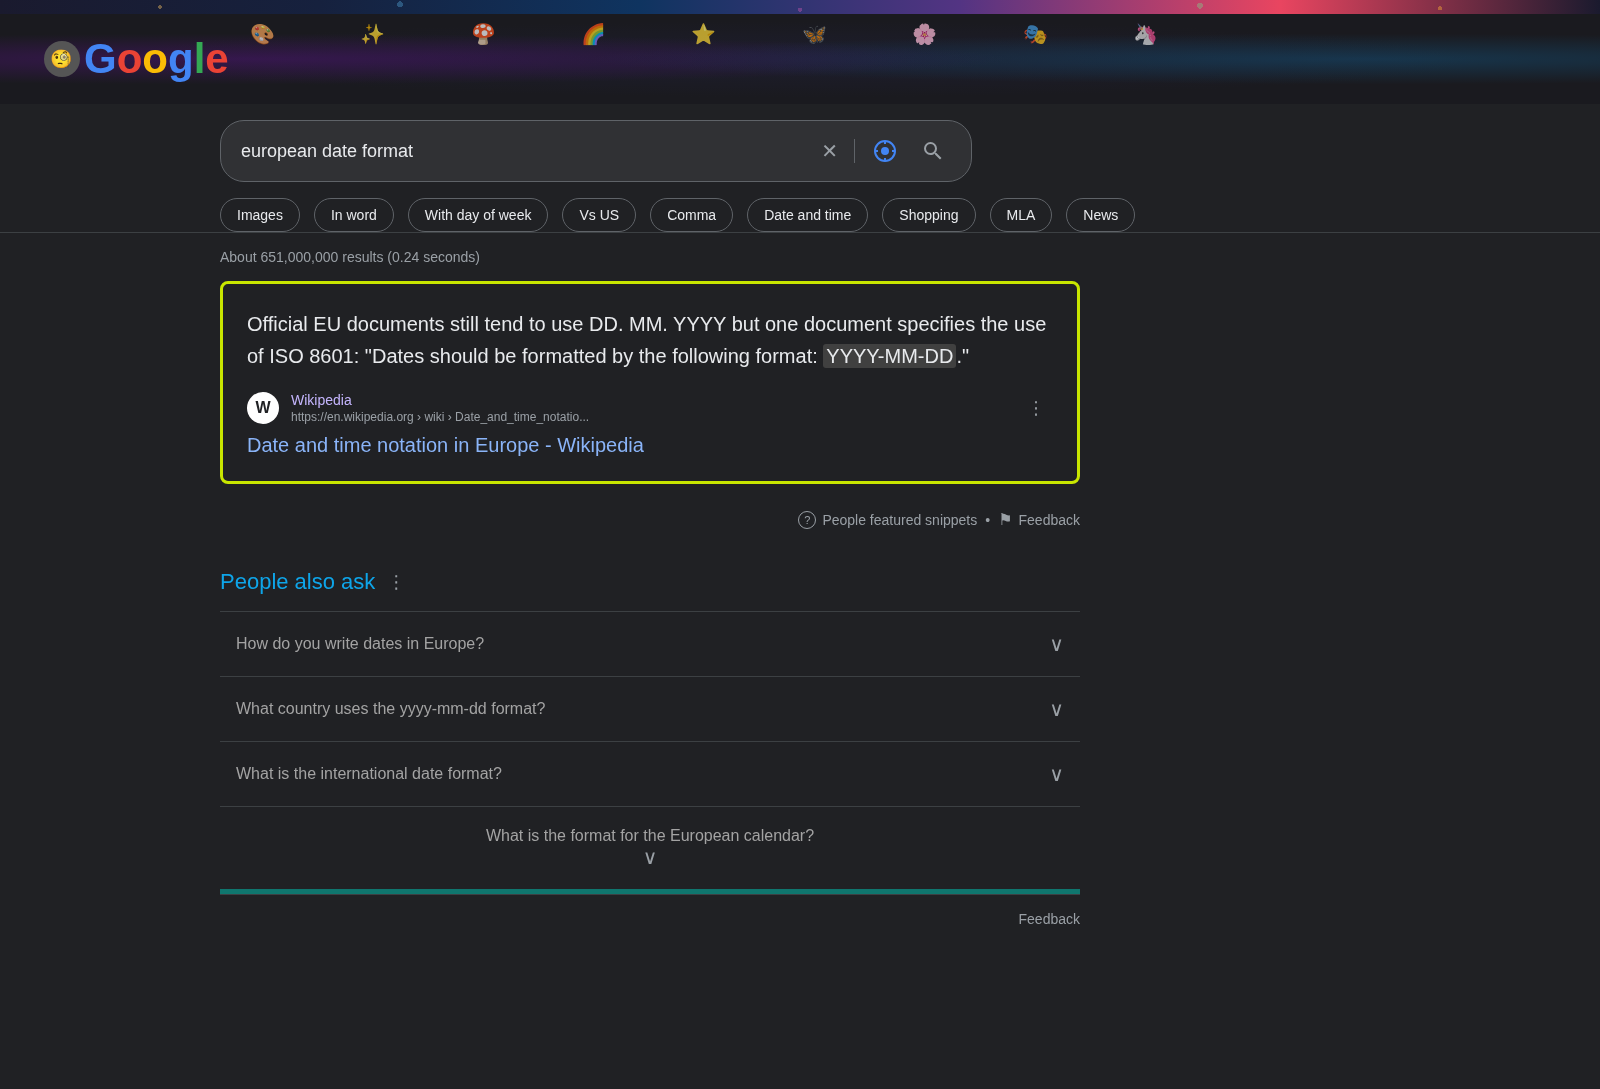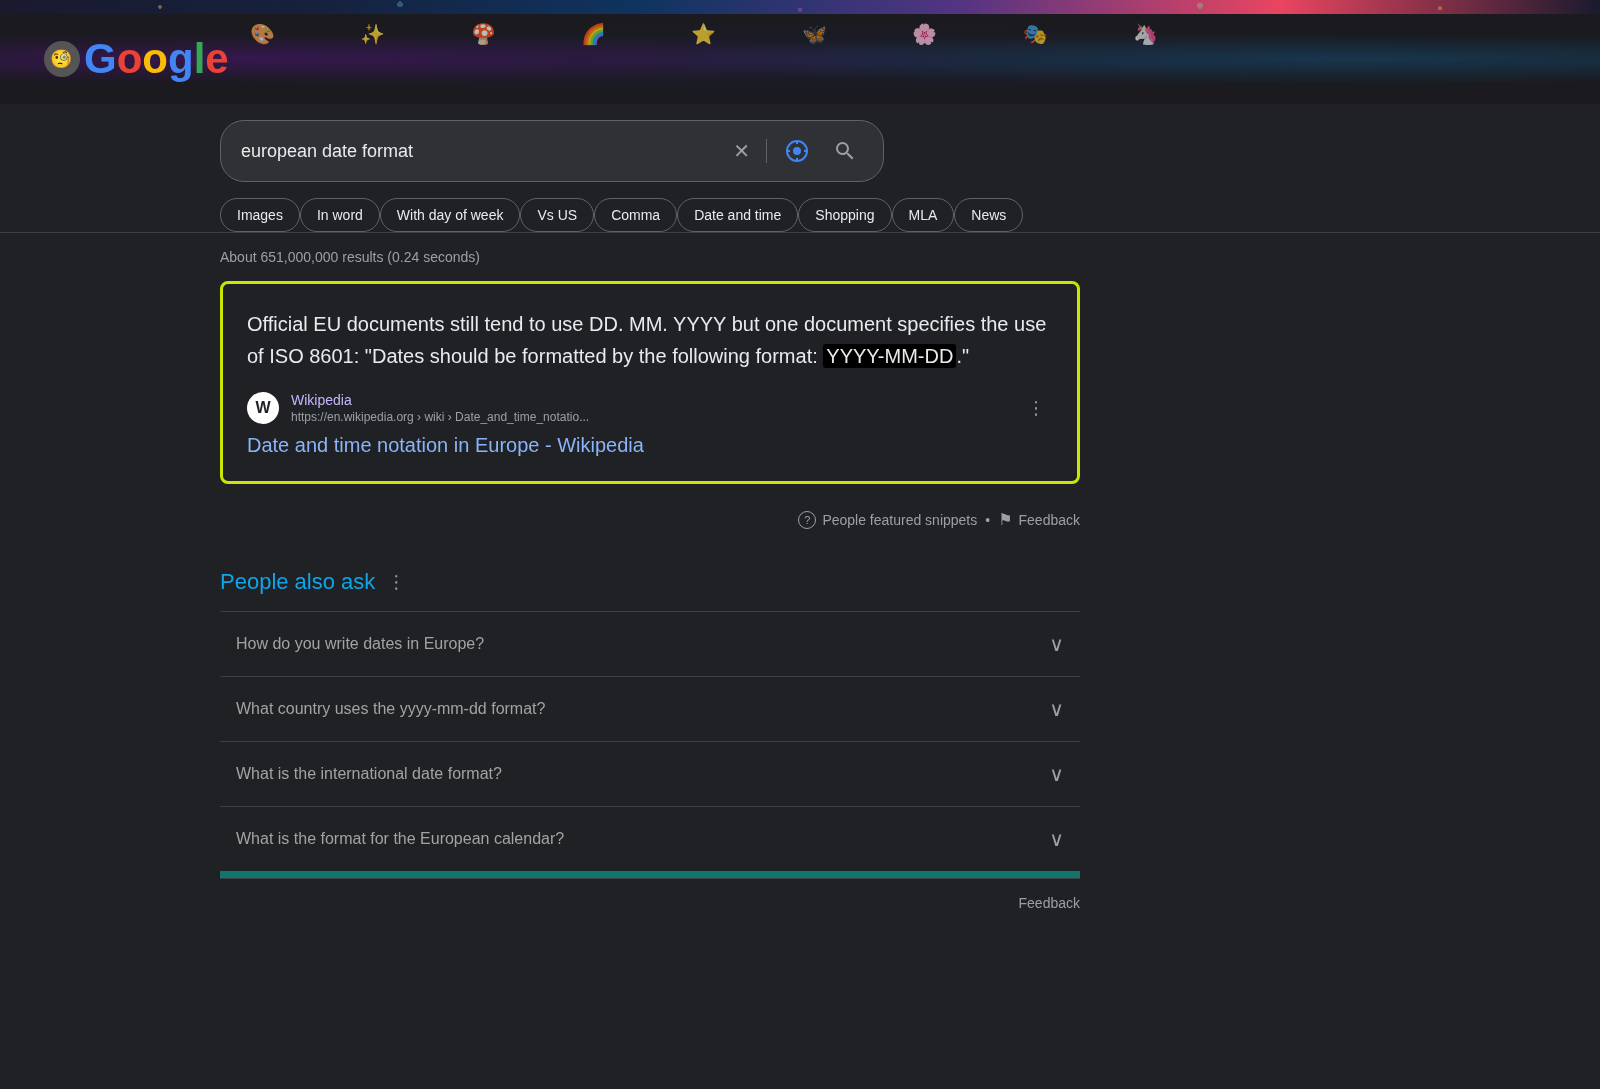--- a/index.html
+++ b/index.html
@@ -124,21 +124,21 @@
       gap: 12px;
     }
 
     .search-bar {
       display: flex;
       align-items: center;
       background: #303134;
       border: 1px solid #5f6368;
       border-radius: 24px;
       padding: 12px 20px;
-      width: 664px;
+      width: 752px;
       gap: 12px;
     }
 
     .search-input-text {
       flex: 1;
       font-size: 18px;
       color: #e8eaed;
     }
 
     .search-clear-btn {
@@ -168,21 +168,21 @@
       align-items: center;
       justify-content: center;
       width: 36px;
       height: 36px;
       cursor: pointer;
     }
 
     
     .filter-row {
       display: flex;
-      gap: 0;
+      gap: 14px;
       padding: 0 20px 0 220px;
       overflow-x: auto;
       padding-bottom: 0;
     }
 
     .filter-pill {
       display: flex;
       align-items: center;
       padding: 8px 16px;
       border: 1px solid #5f6368;
@@ -216,21 +216,21 @@
     }
 
     .snippet-text {
       font-size: 20px;
       line-height: 1.6;
       color: #e8eaed;
       margin-bottom: 20px;
     }
 
     .snippet-highlight {
-      background: #000000;
+      background: #404040;
       border-radius: 3px;
       padding: 1px 3px;
     }
 
     .snippet-source {
       display: flex;
       align-items: center;
       gap: 12px;
       margin-bottom: 10px;
     }
@@ -358,21 +358,22 @@
       font-size: 16px;
       color: #a3a3a3;
     }
 
     .paa-chevron {
       color: #9aa0a6;
       font-size: 20px;
     }
 
     .paa-last-item {
-      border-bottom: 7px solid #0f766e;
+      border-bottom: 5px solid #0f766e;
+      flex-direction: column;
     }
 
     
     .bottom-feedback {
       display: flex;
       justify-content: flex-end;
       padding: 16px 0;
       border-top: 1px solid #3c4043;
     }
 

